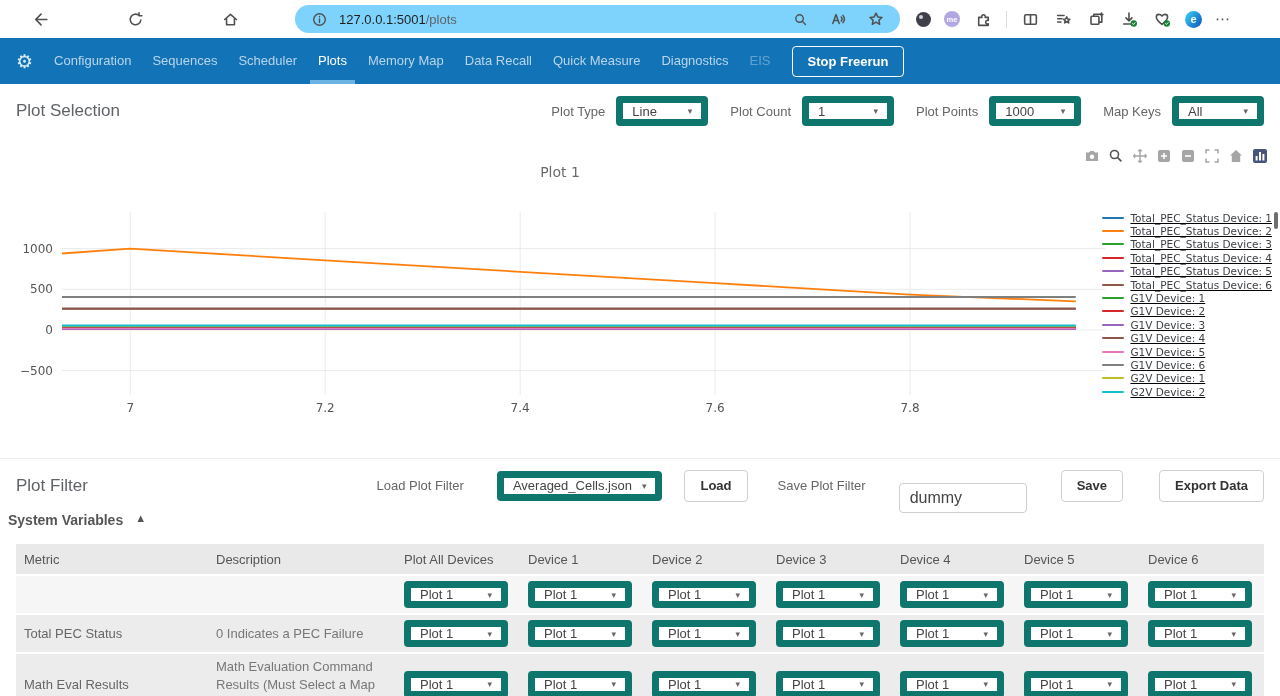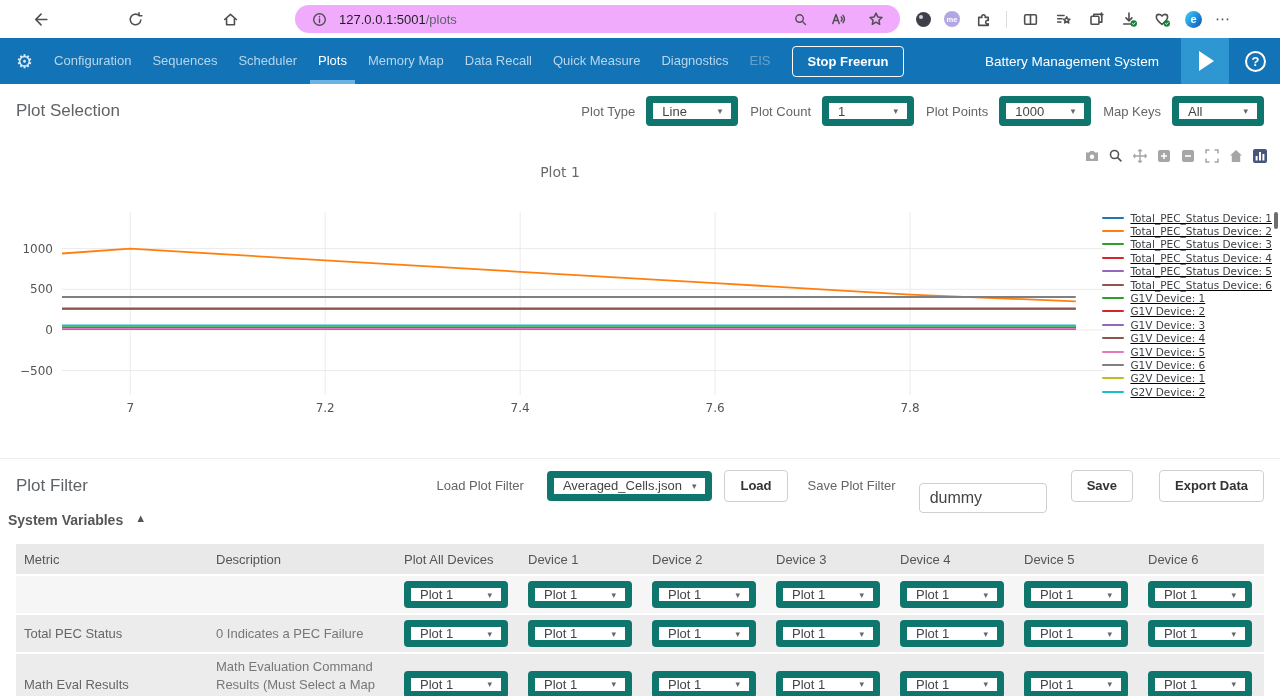--- a/index.html
+++ b/index.html
@@ -4,21 +4,21 @@
 <style>
   * { margin:0; padding:0; box-sizing:border-box; }
   body { font-family:"Liberation Sans", sans-serif; background:#ddd; }
   .screen { width:1280px; height:696px; background:#fff; position:relative; overflow:hidden; }
 
   
   .browser-bar { height:38px; background:#fff; display:flex; align-items:center; padding:0 14px 0 30px; }
   .bicon { width:20px; height:20px; display:inline-flex; align-items:center; justify-content:center; cursor:pointer; }
   .bicon svg { stroke:#4f4f4f; fill:none; stroke-width:1.5; stroke-linecap:round; stroke-linejoin:round; }
   .left-icons { display:flex; gap:75px; align-items:center; }
-  .url-pill { margin-left:55px; width:605px; height:28px; border-radius:14px; background:#f0abfc; display:flex; align-items:center; padding:0 14px; gap:10px; }
+  .url-pill { margin-left:55px; width:605px; height:28px; border-radius:14px; background:#7dd3fc; display:flex; align-items:center; padding:0 14px; gap:10px; }
   .url-text { font-size:13px; color:#1f1f1f; white-space:nowrap; }
   .url-text .path { color:#5f6368; }
   .pill-right { margin-left:auto; display:flex; gap:18px; align-items:center; }
   .ext-row { display:flex; align-items:center; gap:13px; margin-left:16px; }
   .ext-badge-dark { width:15px; height:15px; border-radius:50%; background:#3f3f4a; position:relative; }
   .ext-badge-dark::after { content:''; position:absolute; left:3px; top:3px; width:4px; height:4px; border-radius:50%; background:#cfd3dd; }
   .ext-badge-me { width:16px; height:16px; border-radius:50%; background:#b3a7e3; color:#fff; font-size:7.5px; font-weight:bold; display:flex; align-items:center; justify-content:center; }
   .vdivider { width:1px; height:17px; background:#dcdcdc; }
   .edge-logo { width:17px; height:17px; border-radius:50%; background:linear-gradient(125deg,#35c1f1 15%,#1565c0 85%); color:#fff; font-size:11px; font-weight:bold; display:flex; align-items:center; justify-content:center; }
   .more-dots { font-size:15px; color:#4f4f4f; letter-spacing:1px; }
@@ -33,21 +33,21 @@
   .stop-btn { border:1px solid #fff; border-radius:4px; color:#fff; font-weight:bold; font-size:13px; padding:7px 15px; background:transparent; cursor:pointer; font-family:inherit; }
   .nav-right { margin-left:auto; display:flex; align-items:center; gap:0; }
   .app-title { color:#fff; font-size:13.5px; margin-right:22px; }
   .play-btn { width:48px; height:46px; background:#2e97d2; display:flex; align-items:center; justify-content:center; cursor:pointer; }
   .play-tri { width:0; height:0; border-left:15px solid #fff; border-top:10px solid transparent; border-bottom:10px solid transparent; margin-left:3px; }
   .help-btn { width:21px; height:21px; border:2px solid #fff; border-radius:50%; color:#fff; font-size:13px; font-weight:bold; display:flex; align-items:center; justify-content:center; margin:0 14px 0 16px; cursor:pointer; }
 
   
   .section-bar { height:54px; display:flex; align-items:center; padding:0 16px; background:#fff; }
   .section-title { font-size:17px; color:#5f6368; }
-  .controls { margin-left:auto; display:flex; align-items:center; gap:12px; }
+  .controls { margin-left:auto; display:flex; align-items:center; gap:22px; }
   .ctl { display:flex; align-items:center; }
   .ctl-label { font-size:13px; color:#666; margin-right:11px; white-space:nowrap; }
   .select { height:30px; border:7px solid #0f766e; border-radius:4px; background:#fff; display:inline-flex; align-items:center; justify-content:space-between; padding:0 9px; min-width:92px; font-size:13px; color:#444; gap:10px; cursor:pointer; white-space:nowrap; }
   .select.wide { min-width:140px; }
   .select.sm { min-width:104px; height:27px; }
   .caret { font-size:9px; color:#666; }
 
   
   .chart-section { height:320px; position:relative; background:#fff; }
   .modebar { position:absolute; top:9px; right:12px; display:flex; gap:7px; align-items:center; }
@@ -182,27 +182,20 @@
     <span class="nav-item">Configuration</span>
     <span class="nav-item">Sequences</span>
     <span class="nav-item">Scheduler</span>
     <span class="nav-item active">Plots</span>
     <span class="nav-item">Memory Map</span>
     <span class="nav-item">Data Recall</span>
     <span class="nav-item">Quick Measure</span>
     <span class="nav-item">Diagnostics</span>
     <span class="nav-item disabled">EIS</span>
     <button class="stop-btn">Stop Freerun</button>
-    <div class="nav-right">
-      <span class="app-title">Battery Management System</span>
-      <span class="play-btn">
-          <span class="play-tri"></span>
-        </span>
-      <span class="help-btn">?</span>
-    </div>
   </div>
 
   <div class="section-bar">
     <span class="section-title">Plot Selection</span>
     <div class="controls">
 
         <span class="ctl">
           <span class="ctl-label">Plot Type</span>
           <span class="select">
             <span>Line</span>

